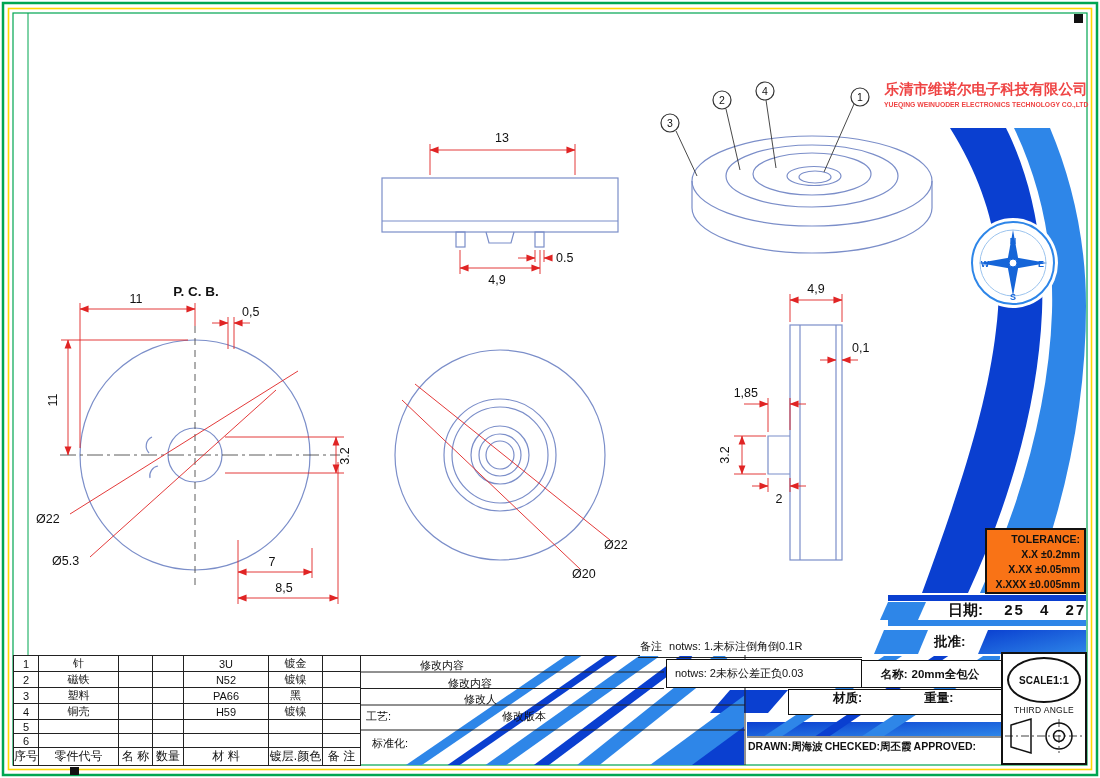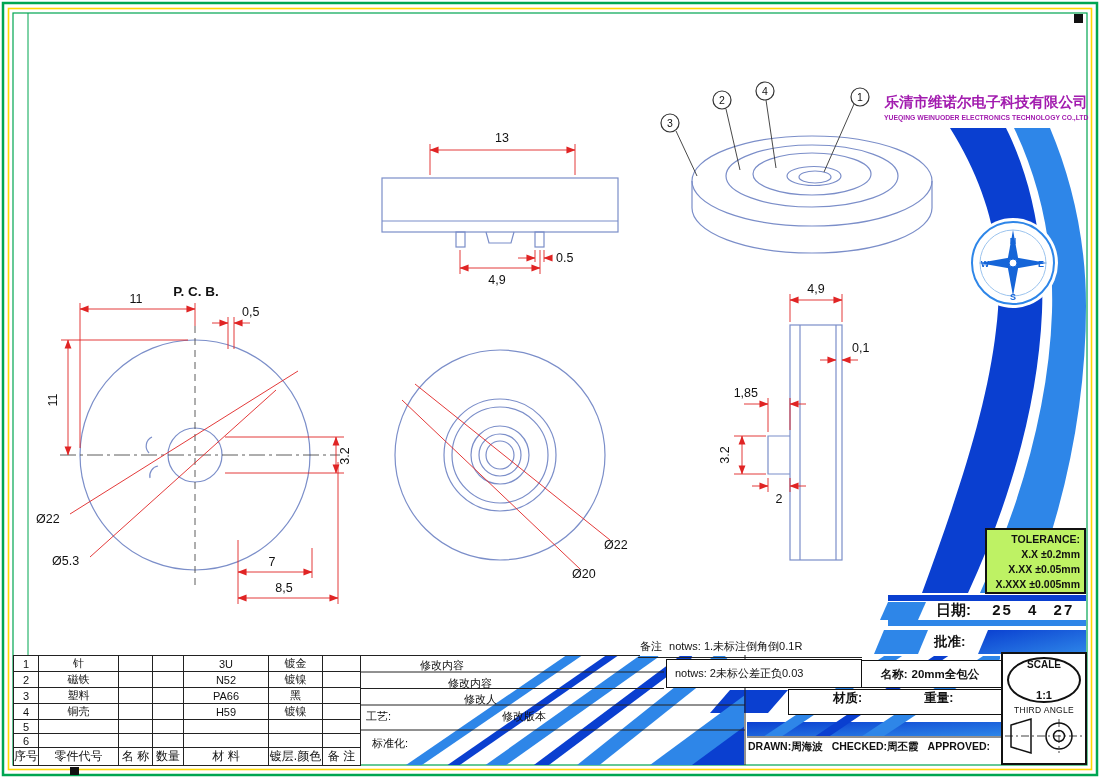--- a/index.html
+++ b/index.html
@@ -2,42 +2,42 @@
 <html><head>
 <meta charset="utf-8">
 <style>
   *{margin:0;padding:0;box-sizing:border-box}
   html,body{background:#fff}
   body{font-family:"Liberation Sans","DejaVu Sans",sans-serif;color:#111}
   .page{position:relative;width:1100px;height:778px;background:#fff;overflow:hidden}
   svg.base{position:absolute;left:0;top:0}
   .ov{position:absolute;color:#111}
   .dimtxt{font-family:"Liberation Sans","DejaVu Sans",sans-serif}
-  .company{left:884px;top:93px;width:204px;text-align:center;color:#a21caf}
+  .company{left:884px;top:80px;width:204px;text-align:center;color:#ef4444}
   .company .cn{font-size:14.5px;font-weight:bold;white-space:nowrap}
   .company .en{font-size:6.8px;font-weight:bold;white-space:nowrap;margin-top:2px}
-  .tol{left:985px;top:528px;width:101px;height:66px;border:2px solid #111;background:#bef264;
+  .tol{left:985px;top:528px;width:101px;height:66px;border:2px solid #111;background:#f97316;
        font-size:10.5px;font-weight:bold;text-align:right;padding:2px 4px 0 0;line-height:15px}
   .daterow{left:888px;top:601px;width:198px;height:20px;font-size:15px;font-weight:bold;white-space:nowrap}
-  .daterow .lbl{margin-left:48px}
+  .daterow .lbl{margin-left:60px}
   .daterow .val{margin-left:17px;letter-spacing:2px;word-spacing:9px}
   .approve{left:934px;top:633px;font-size:13.5px;font-weight:bold}
   .namebox{left:858px;top:660px;width:144px;height:28px;border:1.6px solid #111;background:#fff;
        display:flex;align-items:center;justify-content:center;font-size:11.5px;font-weight:bold;gap:4px}
   .matbox{left:788px;top:689px;width:214px;height:26px;border:1.6px solid #111;background:#fff;
        font-size:12.5px;font-weight:bold;display:flex;align-items:flex-start}
   .matbox .m1{margin-left:44px}
   .matbox .m2{margin-left:62px}
   .corner{left:1001px;top:652px;width:86px;height:113px;border:2px solid #111;background:#fff}
   .oval{width:74px;height:46px;border:2.5px solid #111;border-radius:50%;margin:3px auto 0;
-       display:flex;flex-direction:column;align-items:center;justify-content:space-between;font-weight:bold}
+       display:flex;align-items:center;justify-content:center;font-weight:bold}
   .oval .s1{font-size:10px}
   .oval .s2{font-size:11px}
   .corner .ta{font-size:8.5px;font-weight:normal;text-align:center;margin-top:2px;letter-spacing:.3px}
-  .drawnrow{left:748px;top:740px;width:254px;font-size:10.5px;font-weight:bold;display:flex;gap:9px;white-space:nowrap}
+  .drawnrow{left:748px;top:740px;width:254px;font-size:10.5px;font-weight:bold;display:flex;gap:2px;white-space:nowrap}
   .note1{left:640px;top:639px;font-size:11px;white-space:nowrap}
   .note1 .nl{margin-right:4px}
   .note2{left:666px;top:659px;width:196px;height:29px;border:1.6px solid #111;background:#fff;
        font-size:11px;line-height:26px;padding-left:8px;white-space:nowrap}
   .rev{font-size:11px;white-space:nowrap}
   table.parts{position:absolute;left:13px;top:655px;width:347px;height:111px;border-collapse:collapse;
        table-layout:fixed;background:#fff}
   table.parts td{border:1px solid #222;font-size:11px;text-align:center;padding:0;height:14px;
        overflow:hidden;white-space:nowrap}
   table.parts tr.hdr td{font-size:12px}

